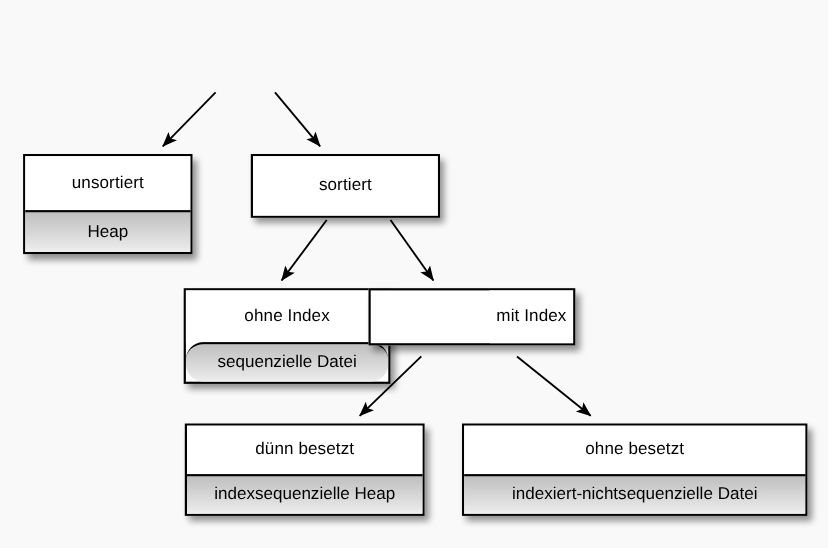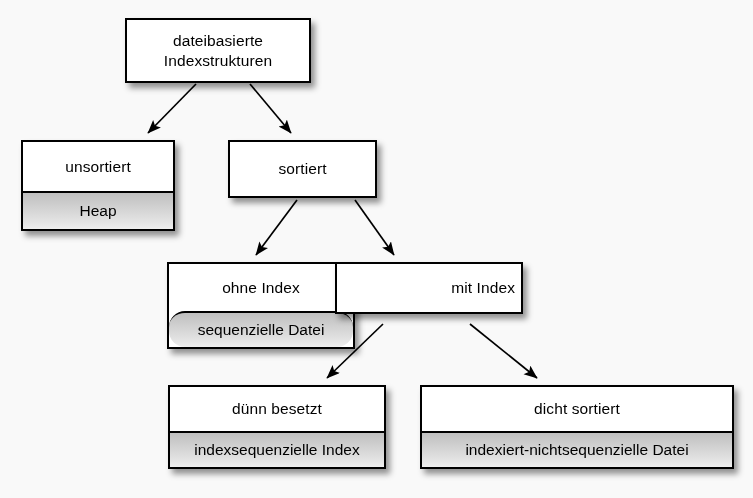--- a/index.html
+++ b/index.html
@@ -65,21 +65,21 @@
     box-sizing: border-box;
   }
 
   
   #node-root      { left: 125px; top: 18px;  width: 186px; height: 65px; }
   #node-root .node-main { font-size: 15.5px; }
 
   #node-unsortiert { left: 21px;  top: 140px; width: 154px; height: 91px; }
   #node-unsortiert .node-sub { height: 38px; }
 
-  #node-sortiert   { left: 228px; top: 140px; width: 149px; height: 58px; }
+  #node-sortiert   { left: 228px; top: 140px; width: 172px; height: 58px; }
 
   #node-ohne-index { left: 125px; top: 262px; width: 188px; height: 87px; margin-left: 42px; }
   #node-ohne-index .node-sub { height: 36px; border-radius: 16px; }
 
   #node-mit-index  { left: 335px; top: 262px; width: 188px; height: 52px; align-items: flex-end; }
 
   #node-duenn      { left: 168px; top: 385px; width: 218px; height: 84px; }
   #node-duenn .node-sub { height: 36px; }
 
   #node-dicht      { left: 420px; top: 385px; width: 314px; height: 84px; }
@@ -103,28 +103,20 @@
 
     <line x1="297" y1="200" x2="256" y2="255" stroke="#000000" stroke-width="1.7" marker-end="url(#arrowhead)"></line>
 
     <line x1="355" y1="200" x2="394" y2="255" stroke="#000000" stroke-width="1.7" marker-end="url(#arrowhead)"></line>
 
     <line x1="383" y1="324" x2="327" y2="378" stroke="#000000" stroke-width="1.7" marker-end="url(#arrowhead)"></line>
 
     <line x1="470" y1="324" x2="537" y2="378" stroke="#000000" stroke-width="1.7" marker-end="url(#arrowhead)"></line>
   </svg>
 
-  <div class="node" id="node-root">
-    <div class="node-main">
-      <span>
-        <span>dateibasierte</span><br>
-        <span>Indexstrukturen</span>
-      </span>
-    </div>
-  </div>
 
   <div class="node" id="node-unsortiert">
     <div class="node-main">unsortiert</div>
     <div class="node-sub">Heap</div>
   </div>
 
   <div class="node" id="node-sortiert">
     <div class="node-main">sortiert</div>
   </div>
 
@@ -132,21 +124,21 @@
     <div class="node-main">ohne Index</div>
     <div class="node-sub">sequenzielle Datei</div>
   </div>
 
   <div class="node" id="node-mit-index">
     <div class="node-main">mit Index</div>
   </div>
 
   <div class="node" id="node-duenn">
     <div class="node-main">dünn besetzt</div>
-    <div class="node-sub">indexsequenzielle Index</div>
+    <div class="node-sub">indexsequenzielle Heap</div>
   </div>
 
   <div class="node" id="node-dicht">
-    <div class="node-main">dicht sortiert</div>
+    <div class="node-main">ohne besetzt</div>
     <div class="node-sub">indexiert-nichtsequenzielle Datei</div>
   </div>
 
 </div>
 
 </body></html>

